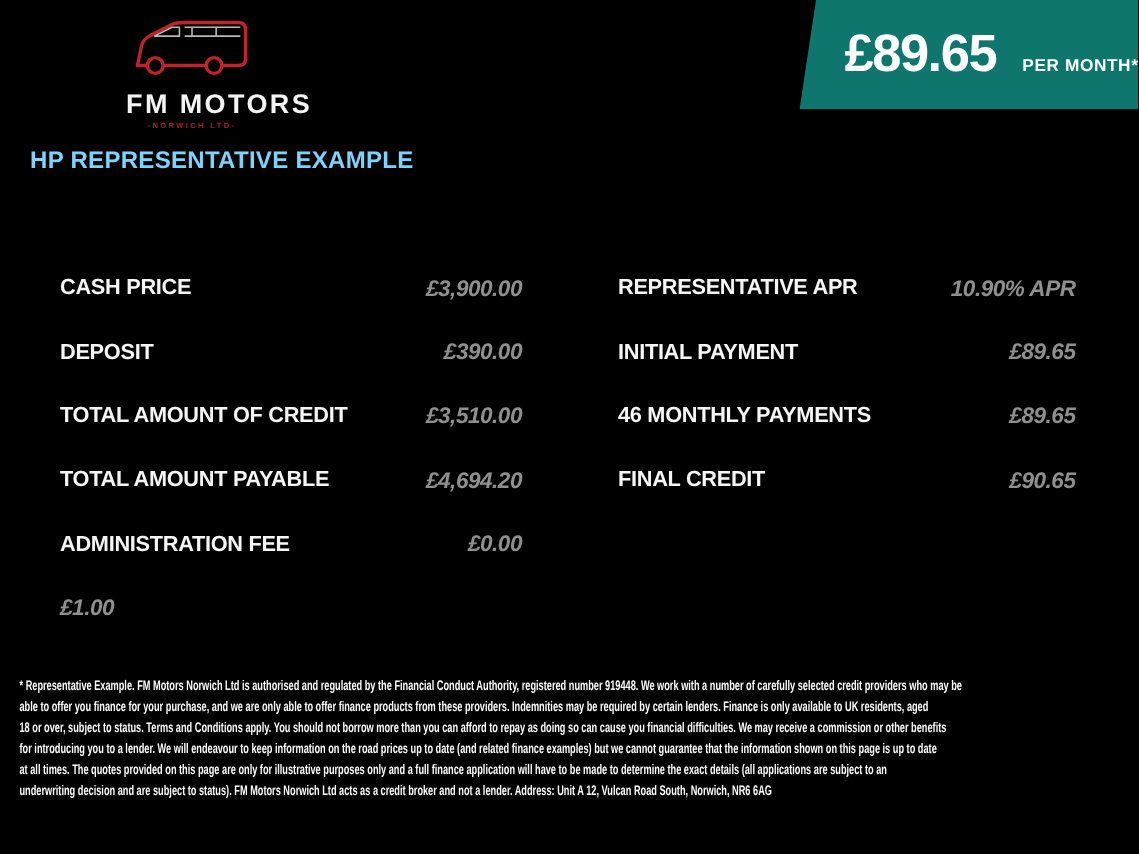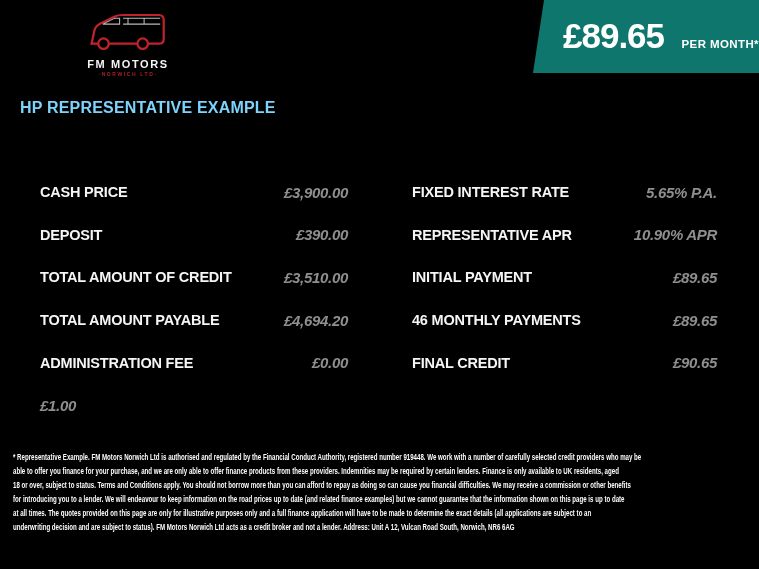--- a/index.html
+++ b/index.html
@@ -9,21 +9,21 @@
     font-family:"Liberation Sans", sans-serif;
     position:relative;
     overflow:hidden;
     color:#fff;
   }
   .page{position:absolute;inset:0;}
 
   
   .logo{position:absolute;left:84px;top:12px;width:88px;text-align:center;}
   .logo-name{
-    font-size:11px;font-weight:700;color:#f4f4f4;
+    font-size:18px;font-weight:700;color:#f4f4f4;
     letter-spacing:1.6px;margin-top:1px;white-space:nowrap;
   }
   .logo-sub{
     font-size:5px;font-weight:700;color:#a8212a;
     letter-spacing:1.6px;margin-top:1px;white-space:nowrap;
   }
 
   
   .price-banner{
     position:absolute;top:0;left:522px;width:237px;height:73px;
@@ -131,24 +131,20 @@
         <span class="fin-label">ADMINISTRATION FEE</span>
         <span class="fin-value">£0.00</span>
       </div>
       <div class="fin-row">
         <span class="fin-value">£1.00</span>
       </div>
     </div>
 
     <div class="fin-col right">
       <div class="fin-row">
-        <span class="fin-label">FIXED INTEREST RATE</span>
-        <span class="fin-value">5.65% P.A.</span>
-      </div>
-      <div class="fin-row">
         <span class="fin-label">REPRESENTATIVE APR</span>
         <span class="fin-value">10.90% APR</span>
       </div>
       <div class="fin-row">
         <span class="fin-label">INITIAL PAYMENT</span>
         <span class="fin-value">£89.65</span>
       </div>
       <div class="fin-row">
         <span class="fin-label">46 MONTHLY PAYMENTS</span>
         <span class="fin-value">£89.65</span>

